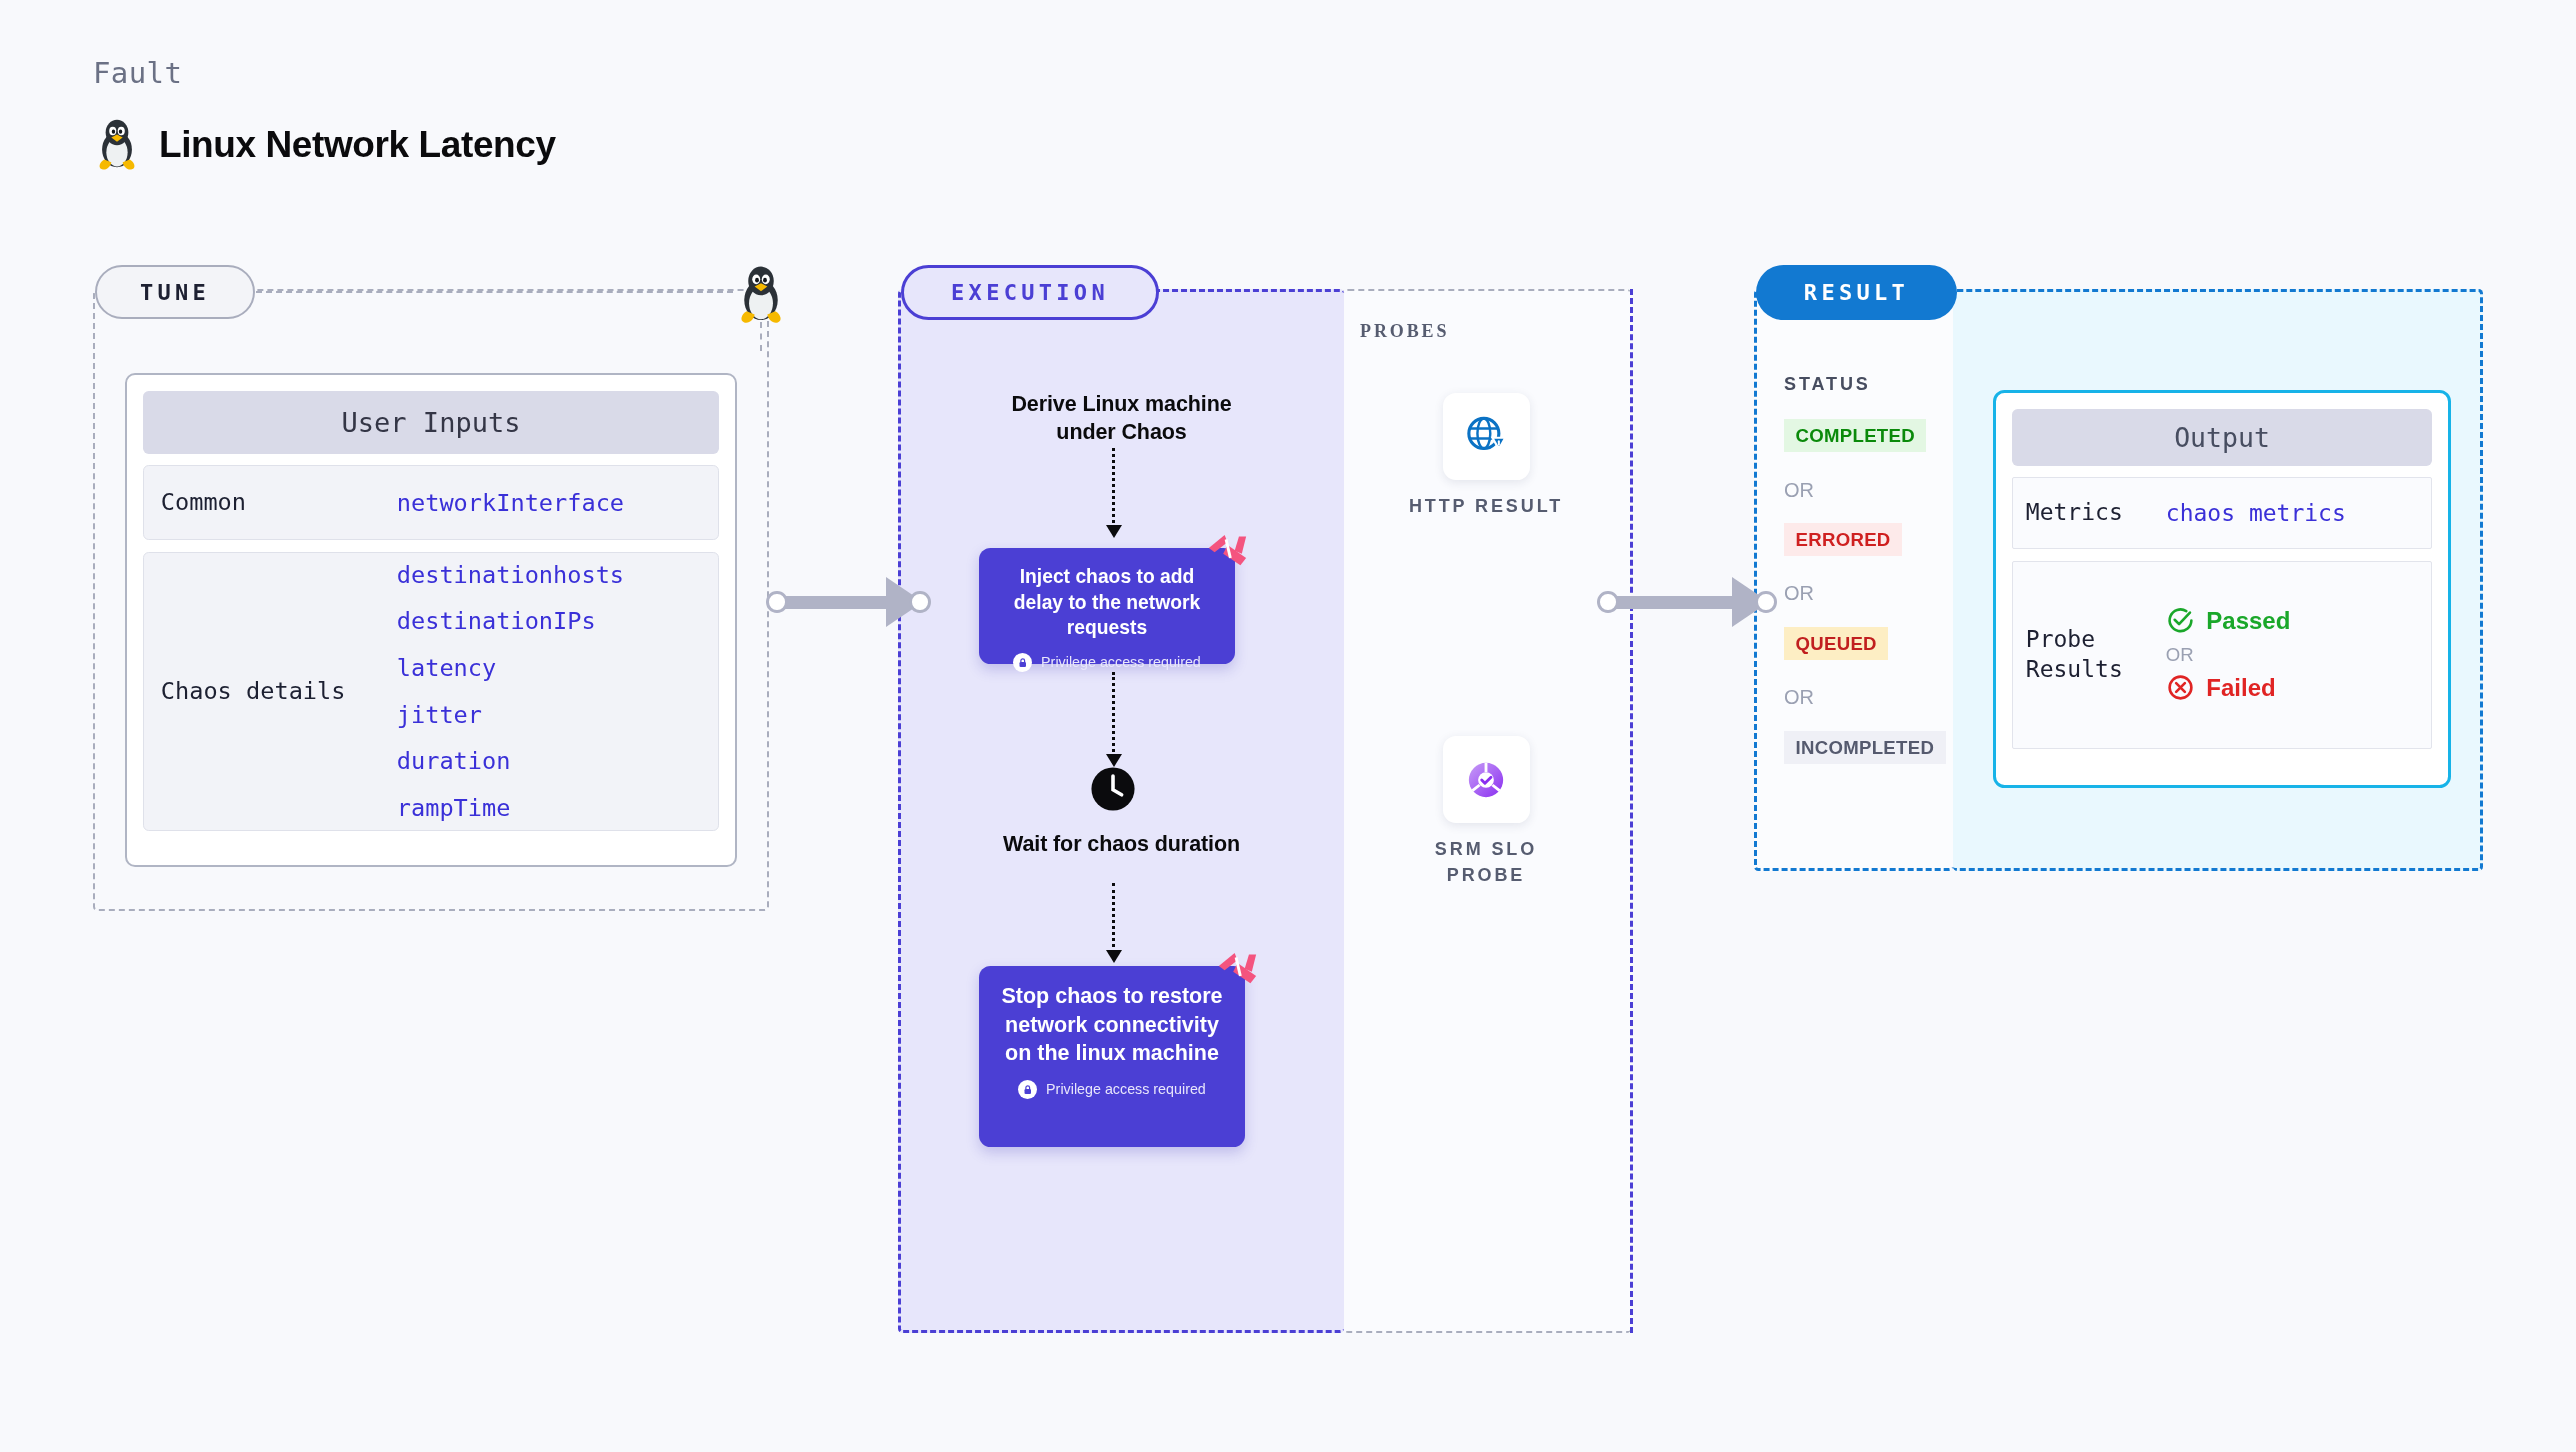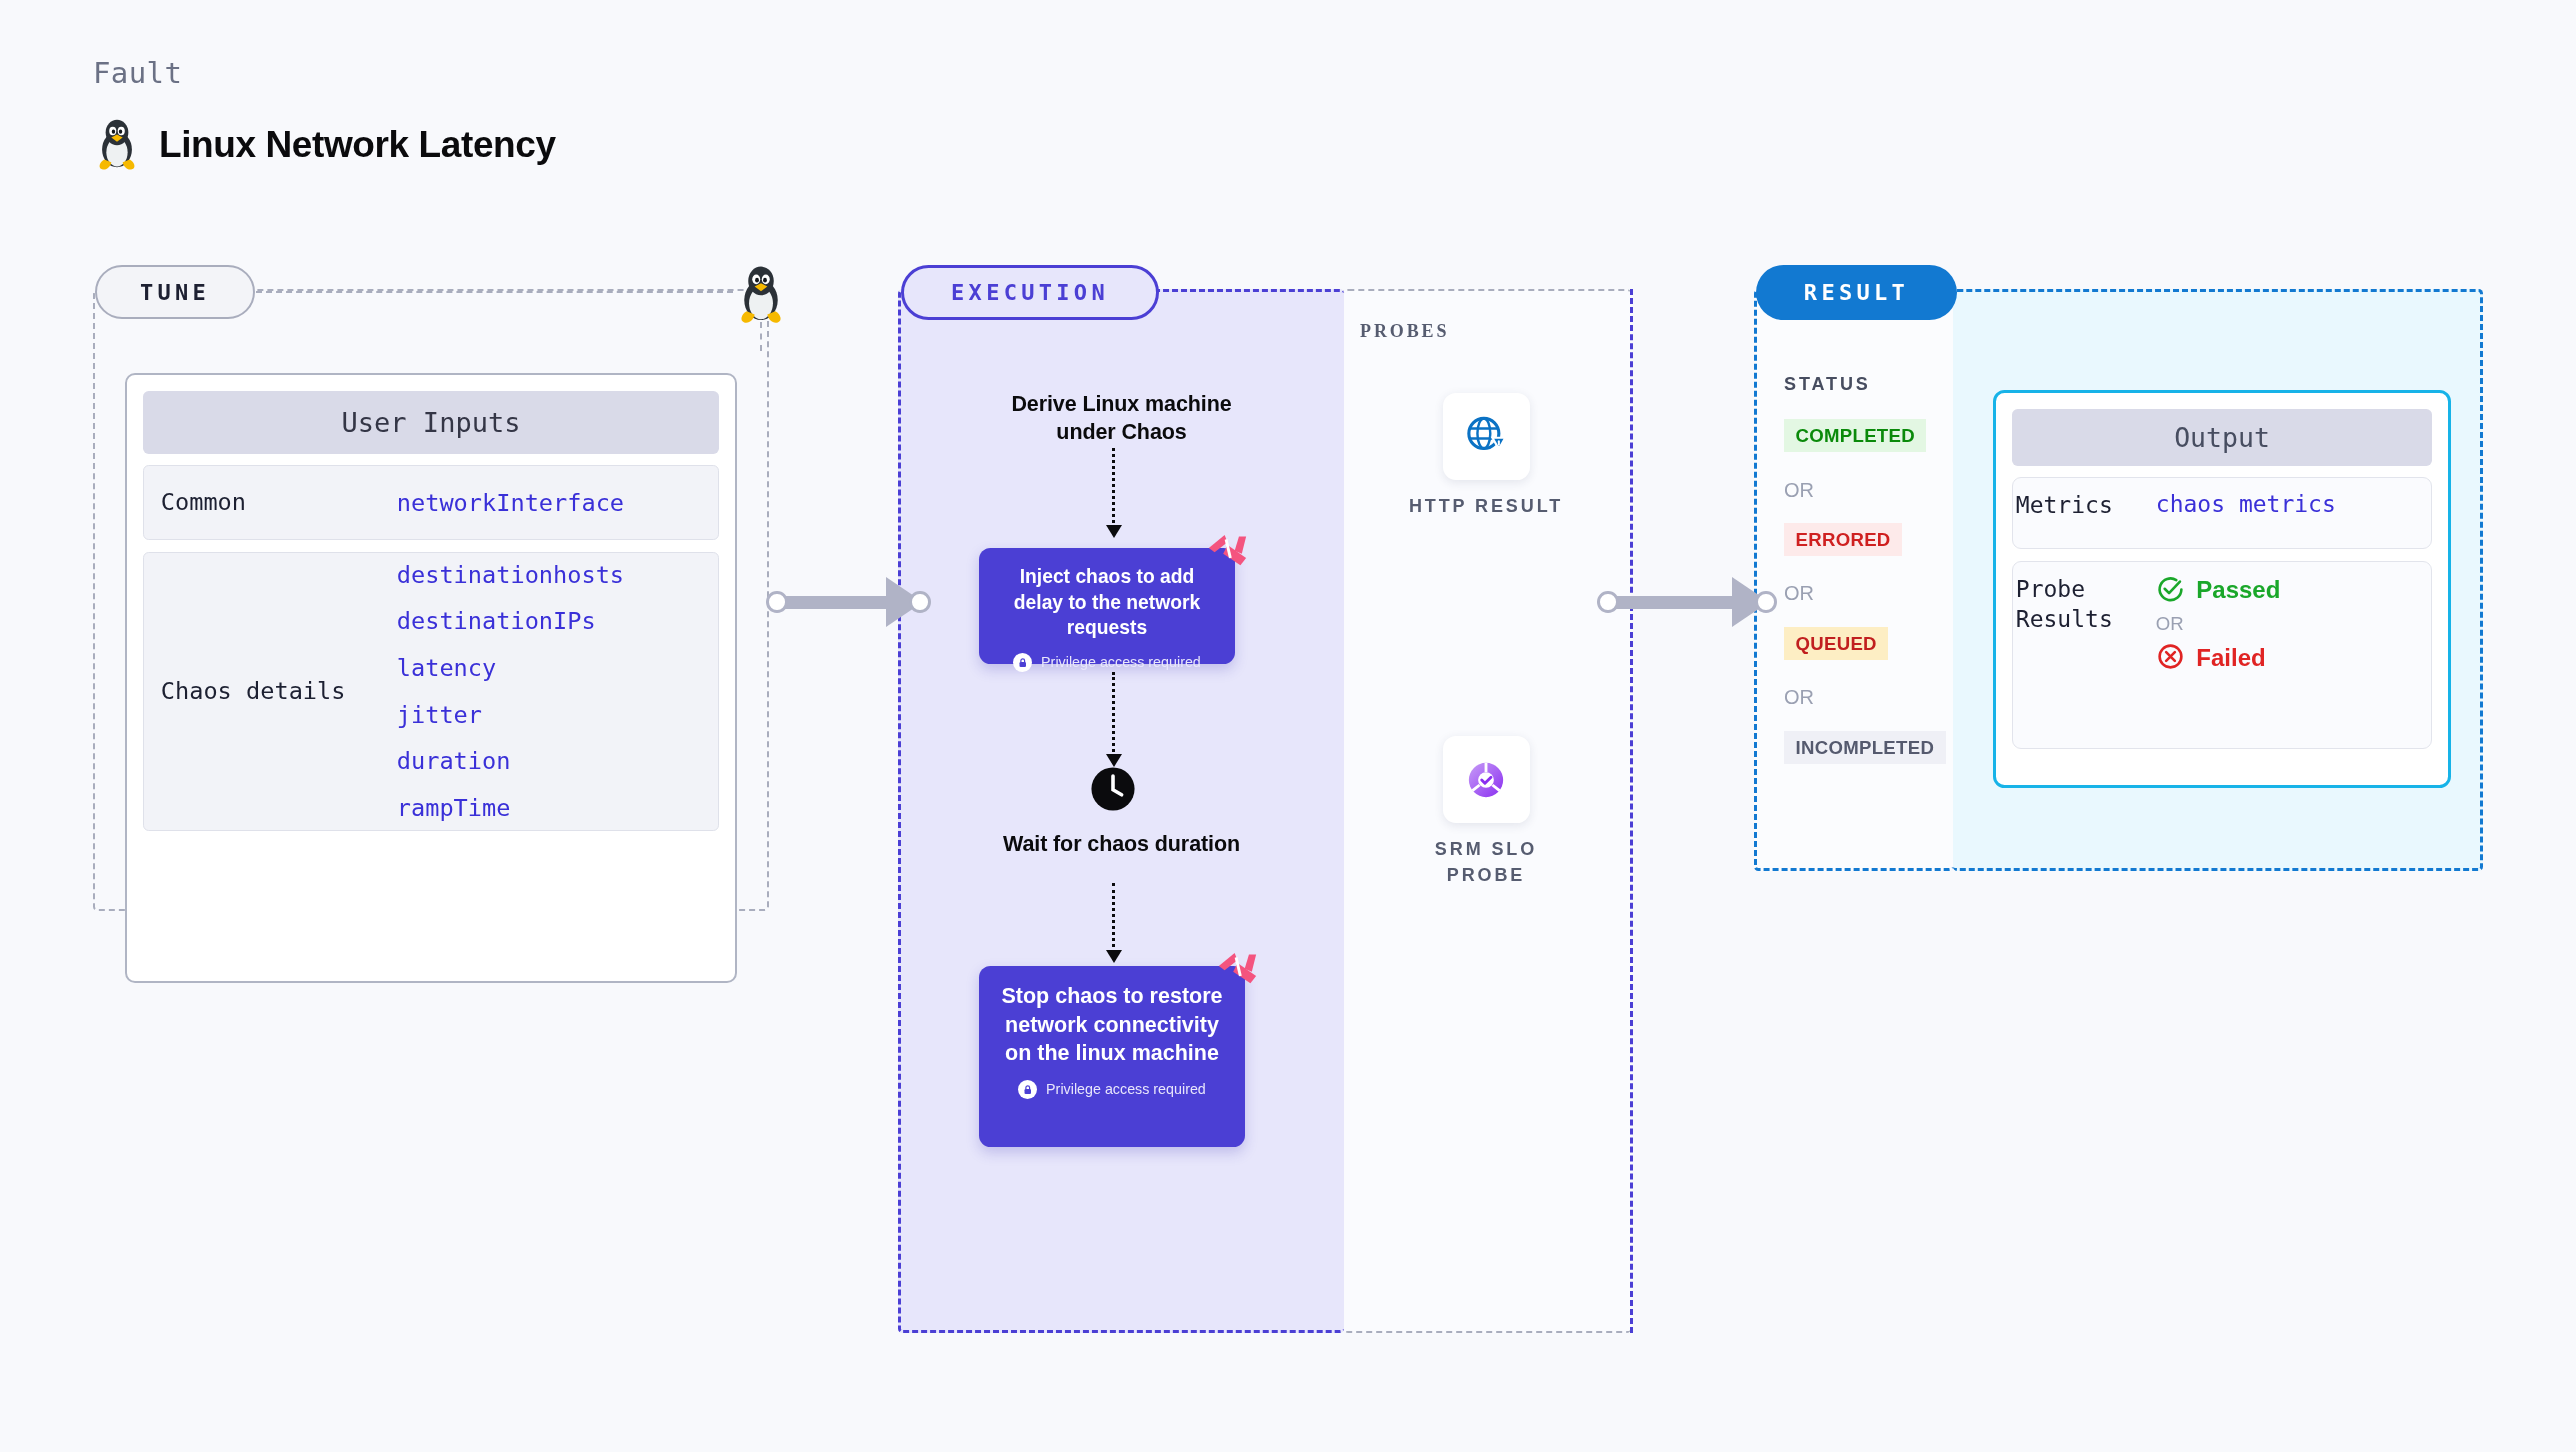--- a/index.html
+++ b/index.html
@@ -66,21 +66,21 @@
   .tux-dash-down { position:absolute; left:760px; top:322px; width:0; height:29px;
                    border-left:2.9px dashed #a9adbd; }
 
   
   .card {
     position: absolute;
     background: #ffffff;
     border: 2.9px solid #b0b5c4;
     border-radius: 10px;
   }
-  .ui-card { left: 125px; top: 373px; width: 612px; height: 610px; padding: 15.8px; }
+  .ui-card { left: 125px; top: 373px; width: 612px; height: 494px; padding: 15.8px; }
   .ui-head {
     height: 63px; background: #d9dae8; border-radius: 5.7px;
     display:flex; align-items:center; justify-content:center;
     font-family: "DejaVu Sans Mono", monospace; font-size: 27px; color: #343646; font-weight: 400;
   }
   .ui-sec {
     margin-top: 11.5px; background: #f2f3f8; border: 1.4px solid #dfe1ea; border-radius: 5.7px;
     display: flex; align-items: center; padding: 13px 17px;
   }
   .ui-sec-label {
@@ -193,22 +193,22 @@
   .out-card {
     position: absolute; left: 1993px; top: 390px; width: 458px; height: 398px;
     background: #ffffff; border: 3.6px solid #17b3e8; border-radius: 11.5px; padding: 15.8px;
   }
   .out-head {
     height: 57px; background: #d9dae8; border-radius: 5.7px;
     display:flex; align-items:center; justify-content:center;
     font-family: "DejaVu Sans Mono", monospace; font-size: 26.5px; color: #474d60;
   }
   .out-sec {
-    margin-top: 11.5px; background: #fafbfe; border: 1.4px solid #e2e4ec; border-radius: 9px;
-    display: flex; align-items: flex-start; padding: 13px 3px;
+    margin-top: 11.5px; background: #fafbfe; border: 1.4px solid #e2e4ec; border-radius: 2px;
+    display: flex; align-items: center; padding: 13px 13px;
   }
   .out-sec-metrics { height: 72px; }
   .out-sec-probe   { height: 188px; }
   .out-key {
     font-family: "DejaVu Sans Mono", monospace; font-size: 23px; color: #1d2032;
     width: 140px; flex: none; line-height: 1.3;
   }
   .out-metric-val {
     font-family: "DejaVu Sans Mono", monospace; font-size: 23px; color: #3a30d8;
   }

